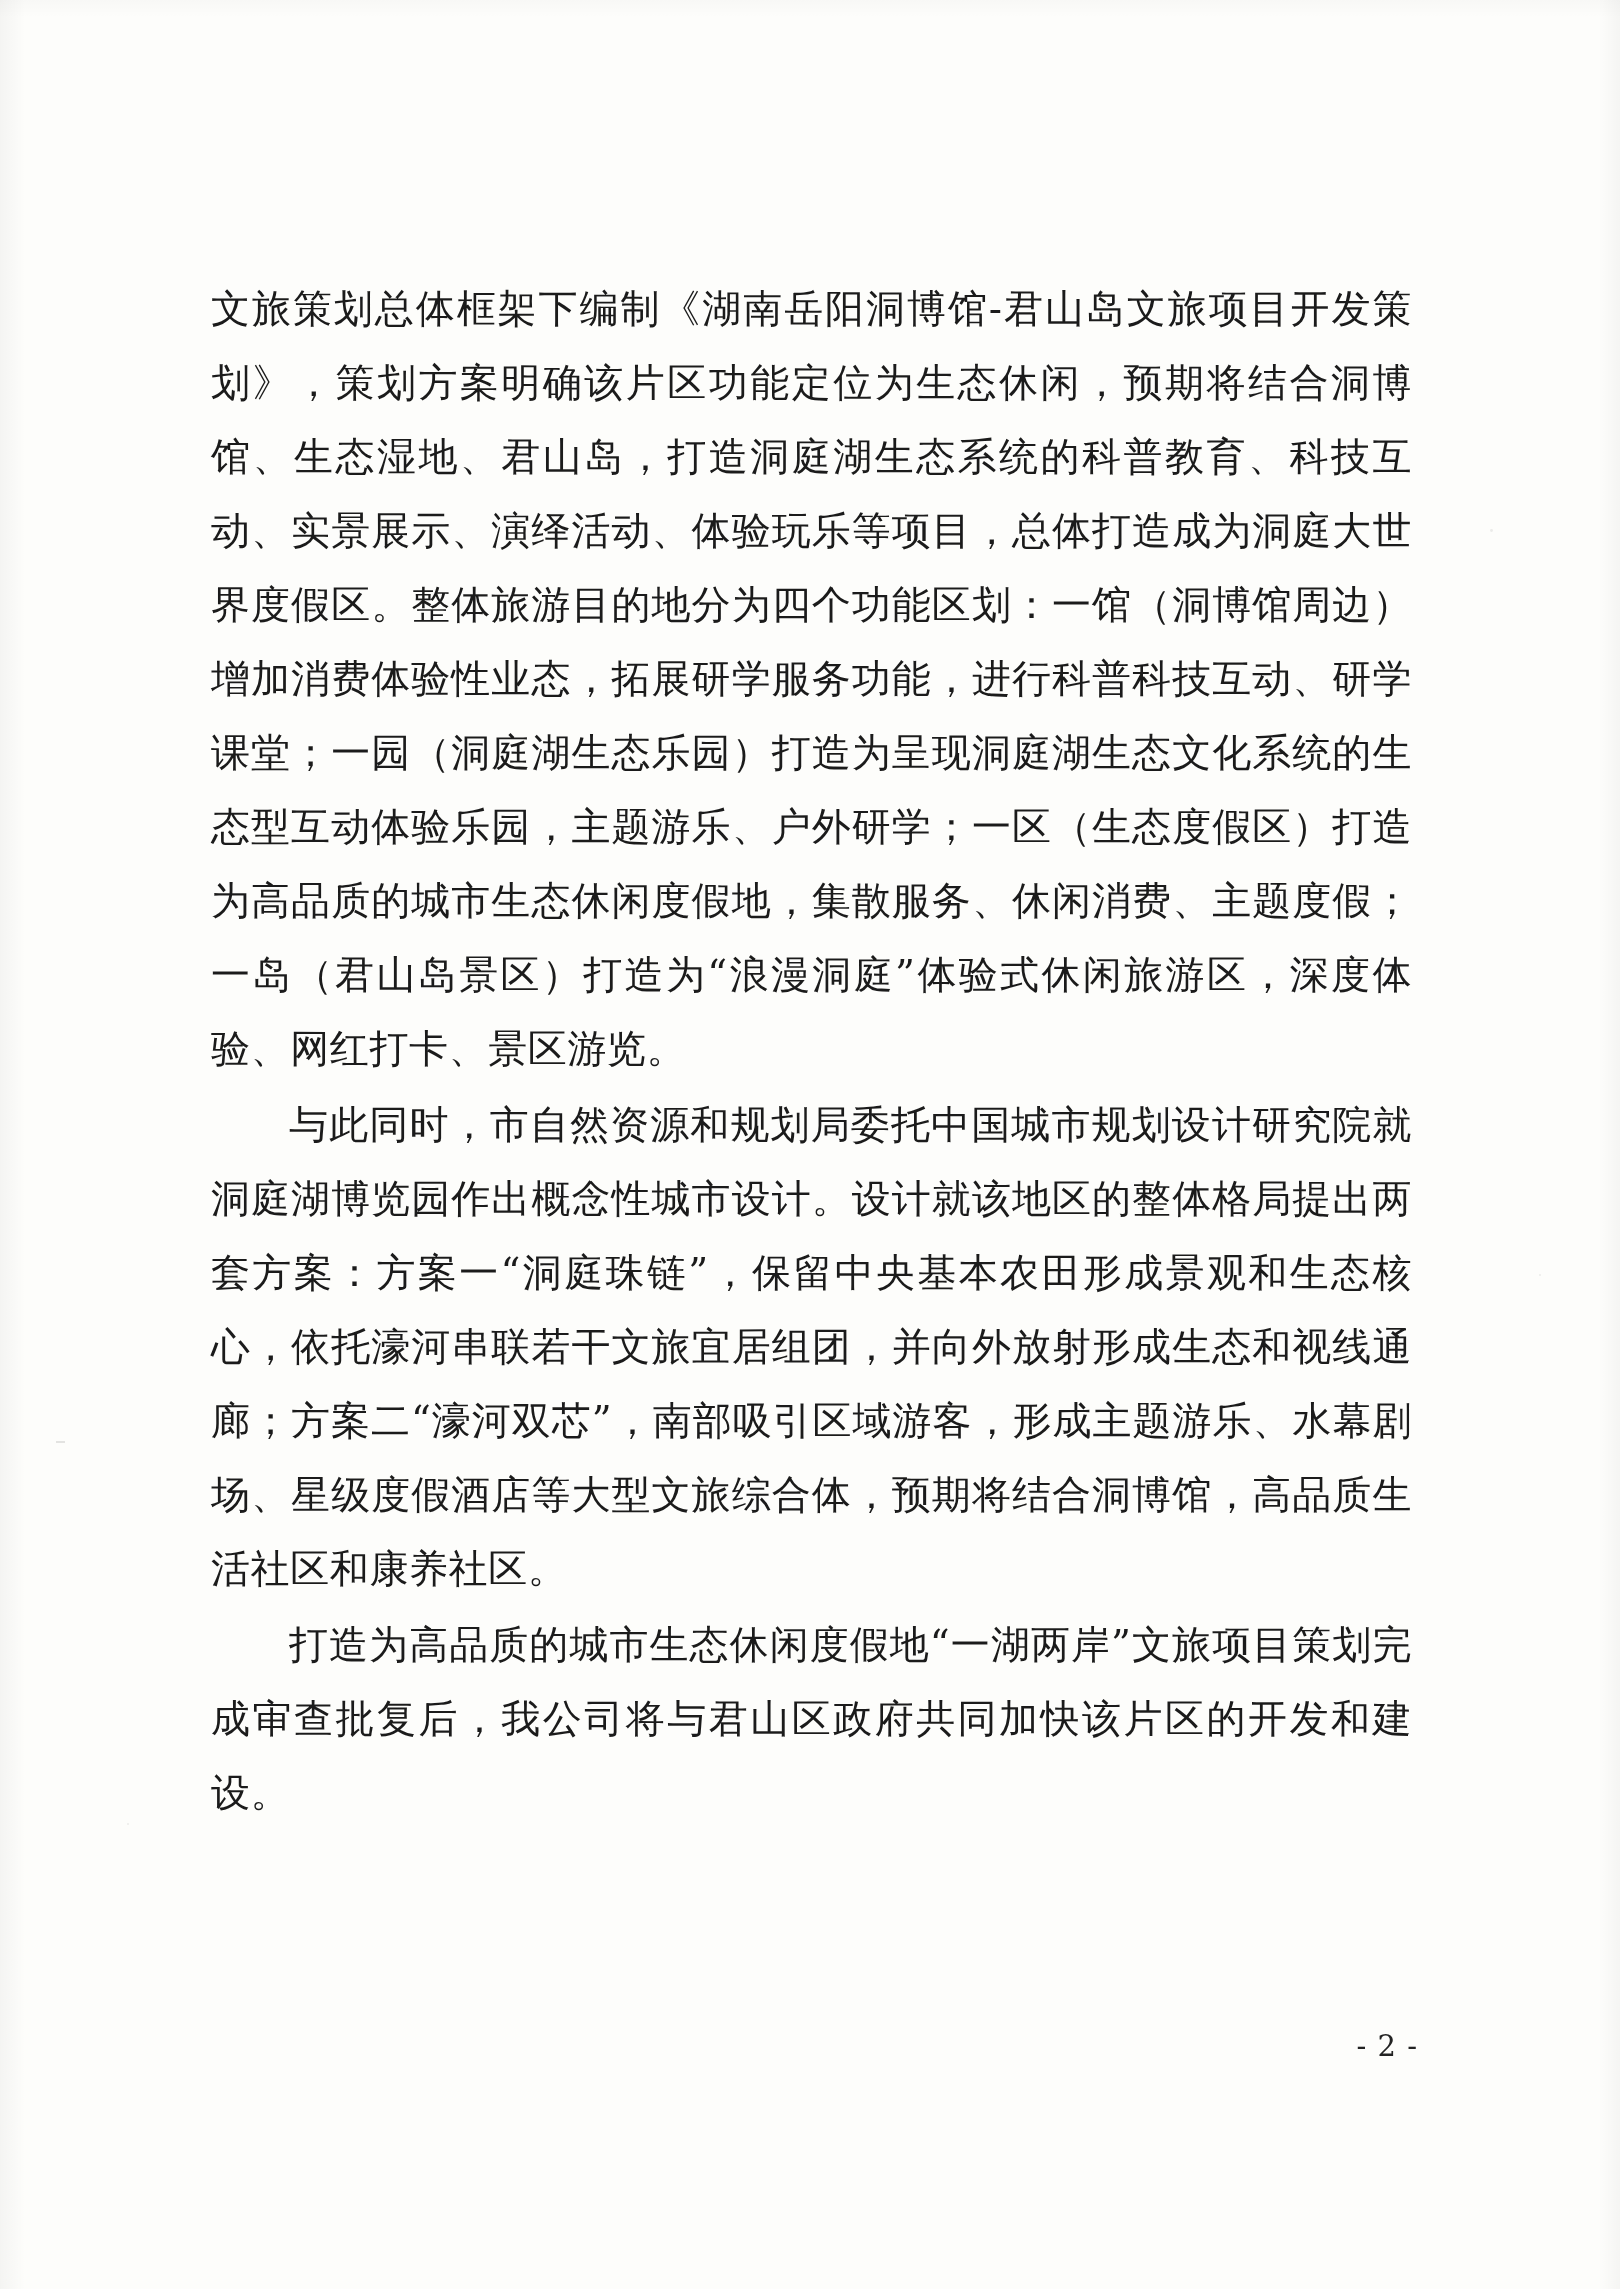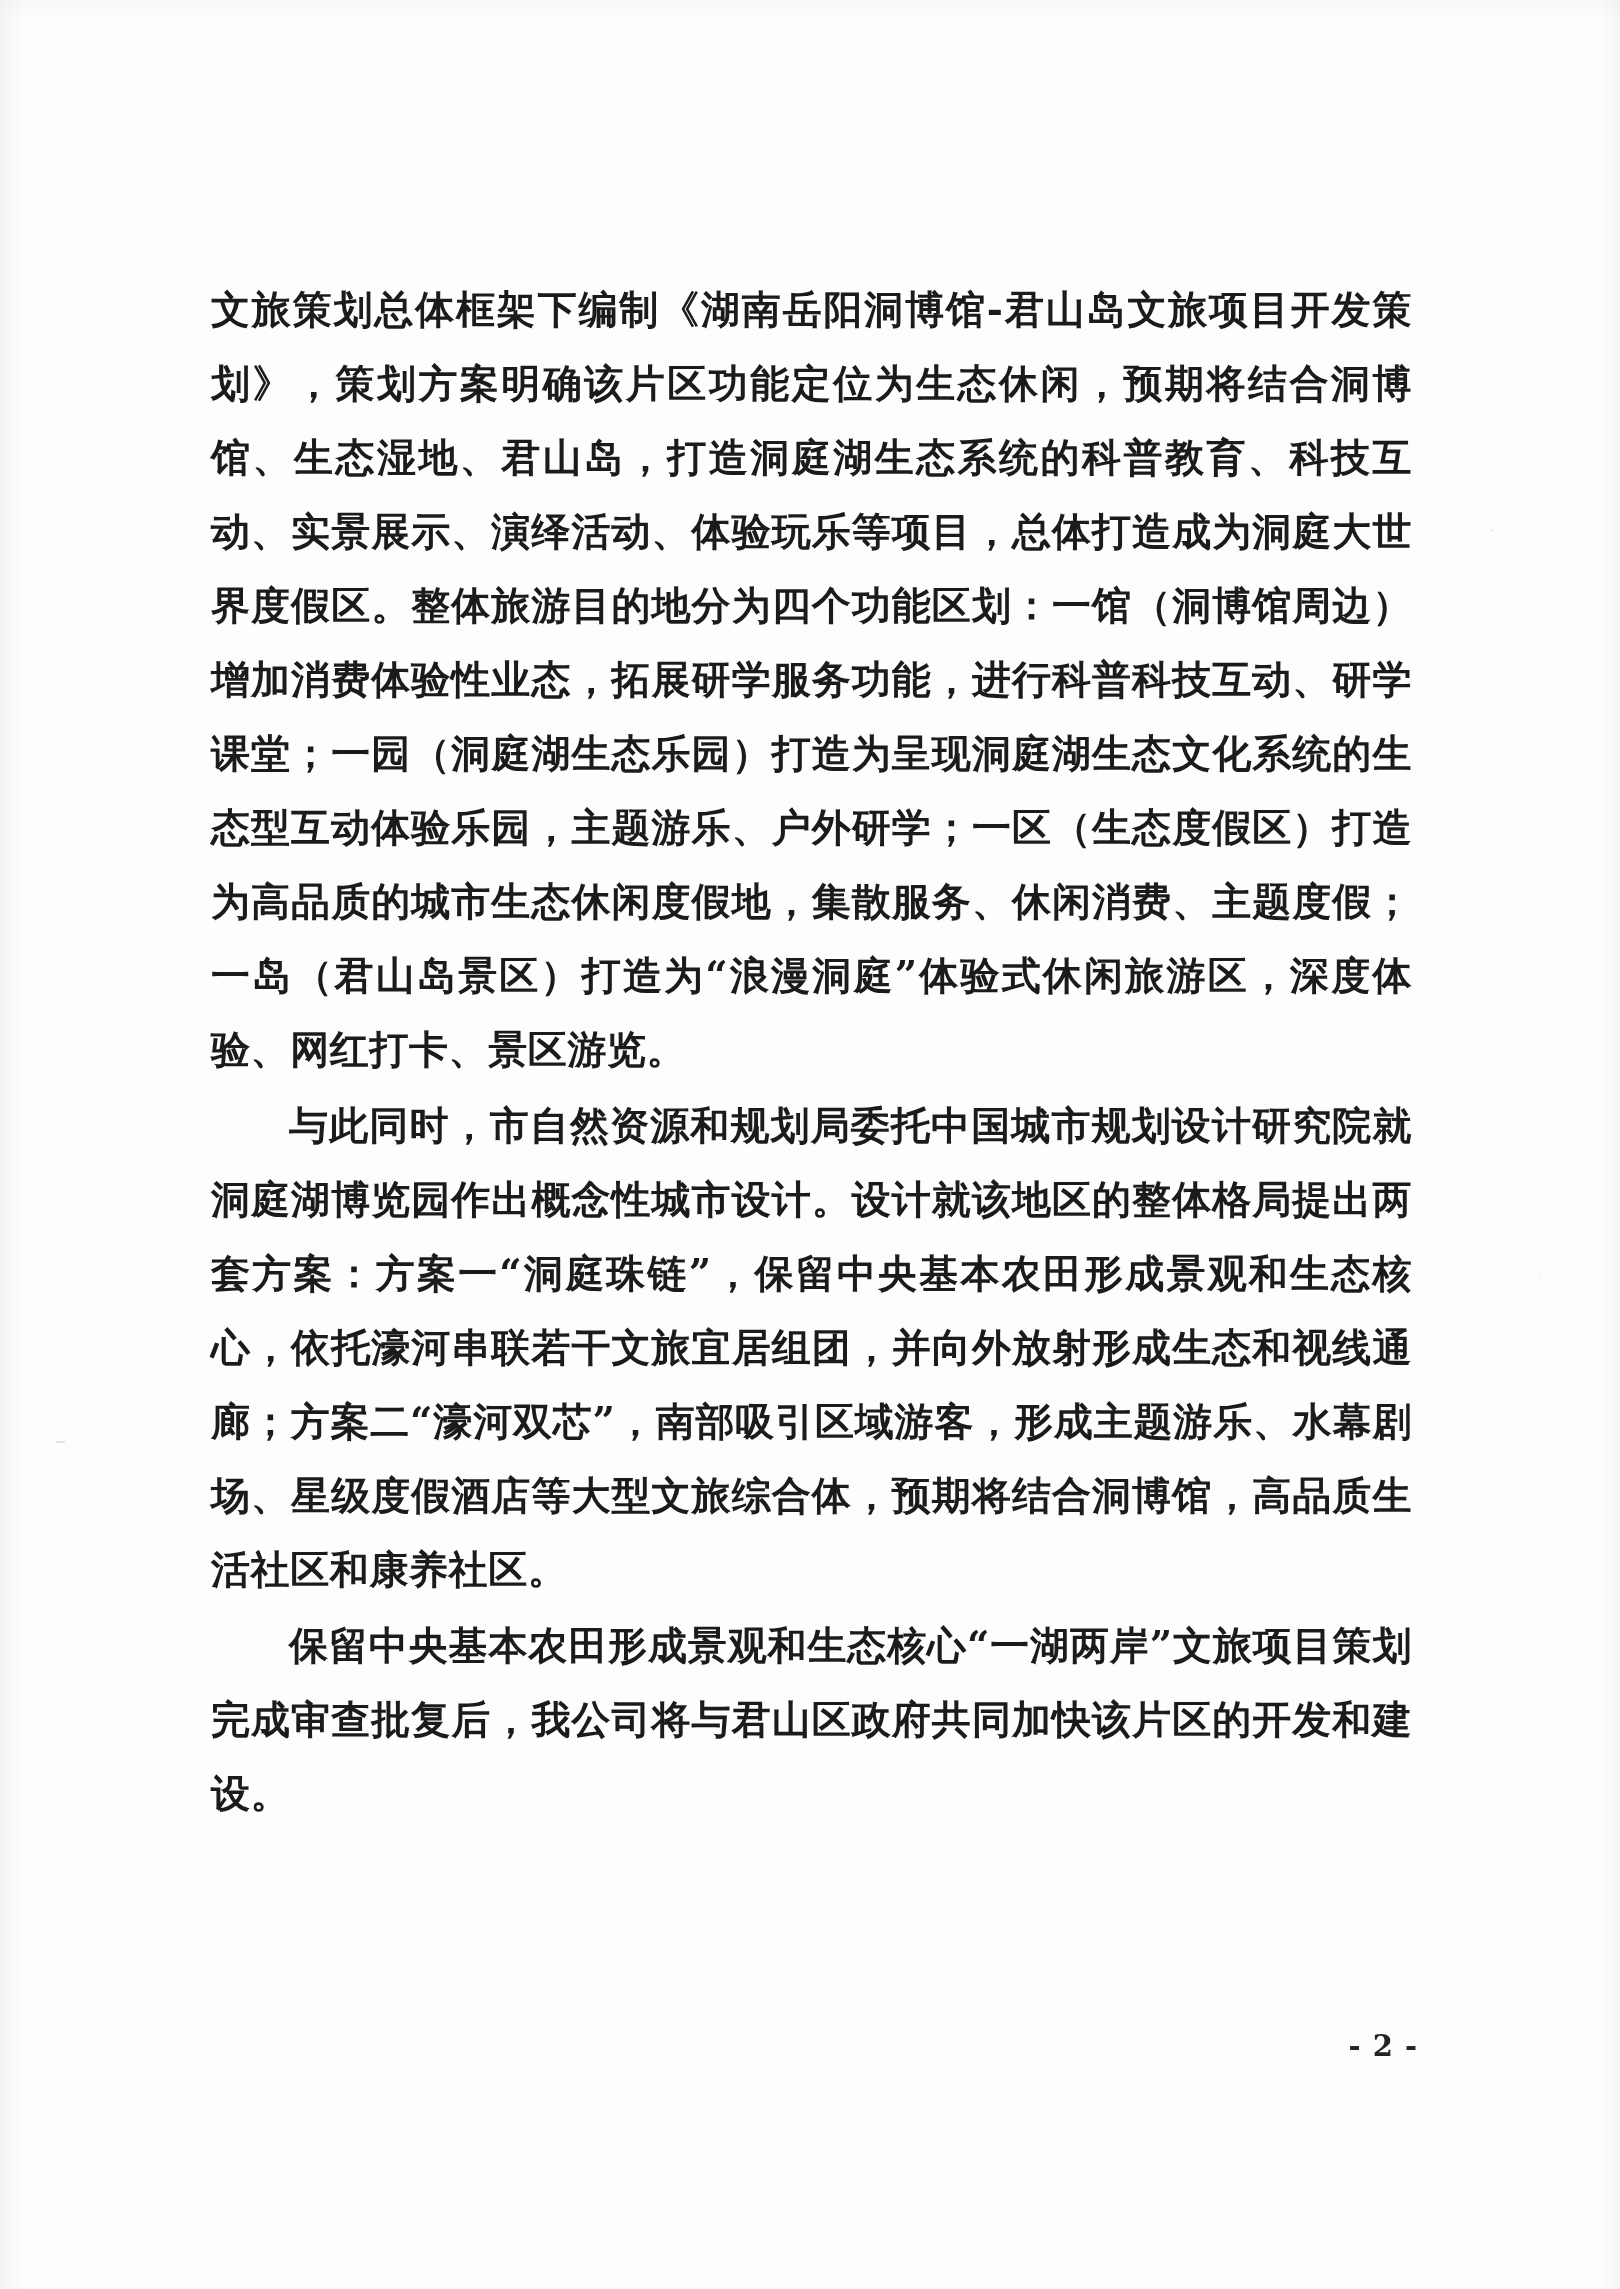--- a/index.html
+++ b/index.html
@@ -7,21 +7,20 @@
     padding: 0;
     background: #ffffff;
   }
   .page {
     position: relative;
     width: 1620px;
     height: 2290px;
     background: #fdfdfb;
     overflow: hidden;
     font-family: "DejaVu Serif", serif;
-    font-weight: bold;
   }
   
   .page::before {
     content: "";
     position: absolute;
     inset: 0;
     background:
       linear-gradient(90deg, rgba(0,0,0,0.035) 0px, rgba(0,0,0,0.0) 25.5px),
       linear-gradient(270deg, rgba(0,0,0,0.03) 0px, rgba(0,0,0,0.0) 21.6px),
       linear-gradient(180deg, rgba(0,0,0,0.02) 0px, rgba(0,0,0,0.0) 17.6px);
@@ -81,19 +80,19 @@
 <div class="page">
 
   <div class="margin-mark"></div>
   <div class="speck" style="left:1490px; top:529px; width:2.9px; height:2.9px;"></div>
   <div class="speck" style="left:127px; top:1823px; width:2px; height:2px;"></div>
   <div class="speck" style="left:1539px; top:1274px; width:2px; height:2px;"></div>
 
   <div class="content">
     <p class="para">文旅策划总体框架下编制《湖南岳阳洞博馆-君山岛文旅项目开发策划》，策划方案明确该片区功能定位为生态休闲，预期将结合洞博馆、生态湿地、君山岛，打造洞庭湖生态系统的科普教育、科技互动、实景展示、演绎活动、体验玩乐等项目，总体打造成为洞庭大世界度假区。整体旅游目的地分为四个功能区划：一馆（洞博馆周边）增加消费体验性业态，拓展研学服务功能，进行科普科技互动、研学课堂；一园（洞庭湖生态乐园）打造为呈现洞庭湖生态文化系统的生态型互动体验乐园，主题游乐、户外研学；一区（生态度假区）打造为高品质的城市生态休闲度假地，集散服务、休闲消费、主题度假；一岛（君山岛景区）打造为“浪漫洞庭”体验式休闲旅游区，深度体验、网红打卡、景区游览。</p>
     <p class="para indent">与此同时，市自然资源和规划局委托中国城市规划设计研究院就洞庭湖博览园作出概念性城市设计。设计就该地区的整体格局提出两套方案：方案一“洞庭珠链”，保留中央基本农田形成景观和生态核心，依托濠河串联若干文旅宜居组团，并向外放射形成生态和视线通廊；方案二“濠河双芯”，南部吸引区域游客，形成主题游乐、水幕剧场、星级度假酒店等大型文旅综合体，预期将结合洞博馆，高品质生活社区和康养社区。</p>
-    <p class="para indent">保留中央基本农田形成景观和生态核心“一湖两岸”文旅项目策划完成审查批复后，我公司将与君山区政府共同加快该片区的开发和建设。</p>
+    <p class="para indent">打造为高品质的城市生态休闲度假地“一湖两岸”文旅项目策划完成审查批复后，我公司将与君山区政府共同加快该片区的开发和建设。</p>
   </div>
 
   <div class="page-number">- 2 -</div>
 
 </div>
 
 
 </body></html>

